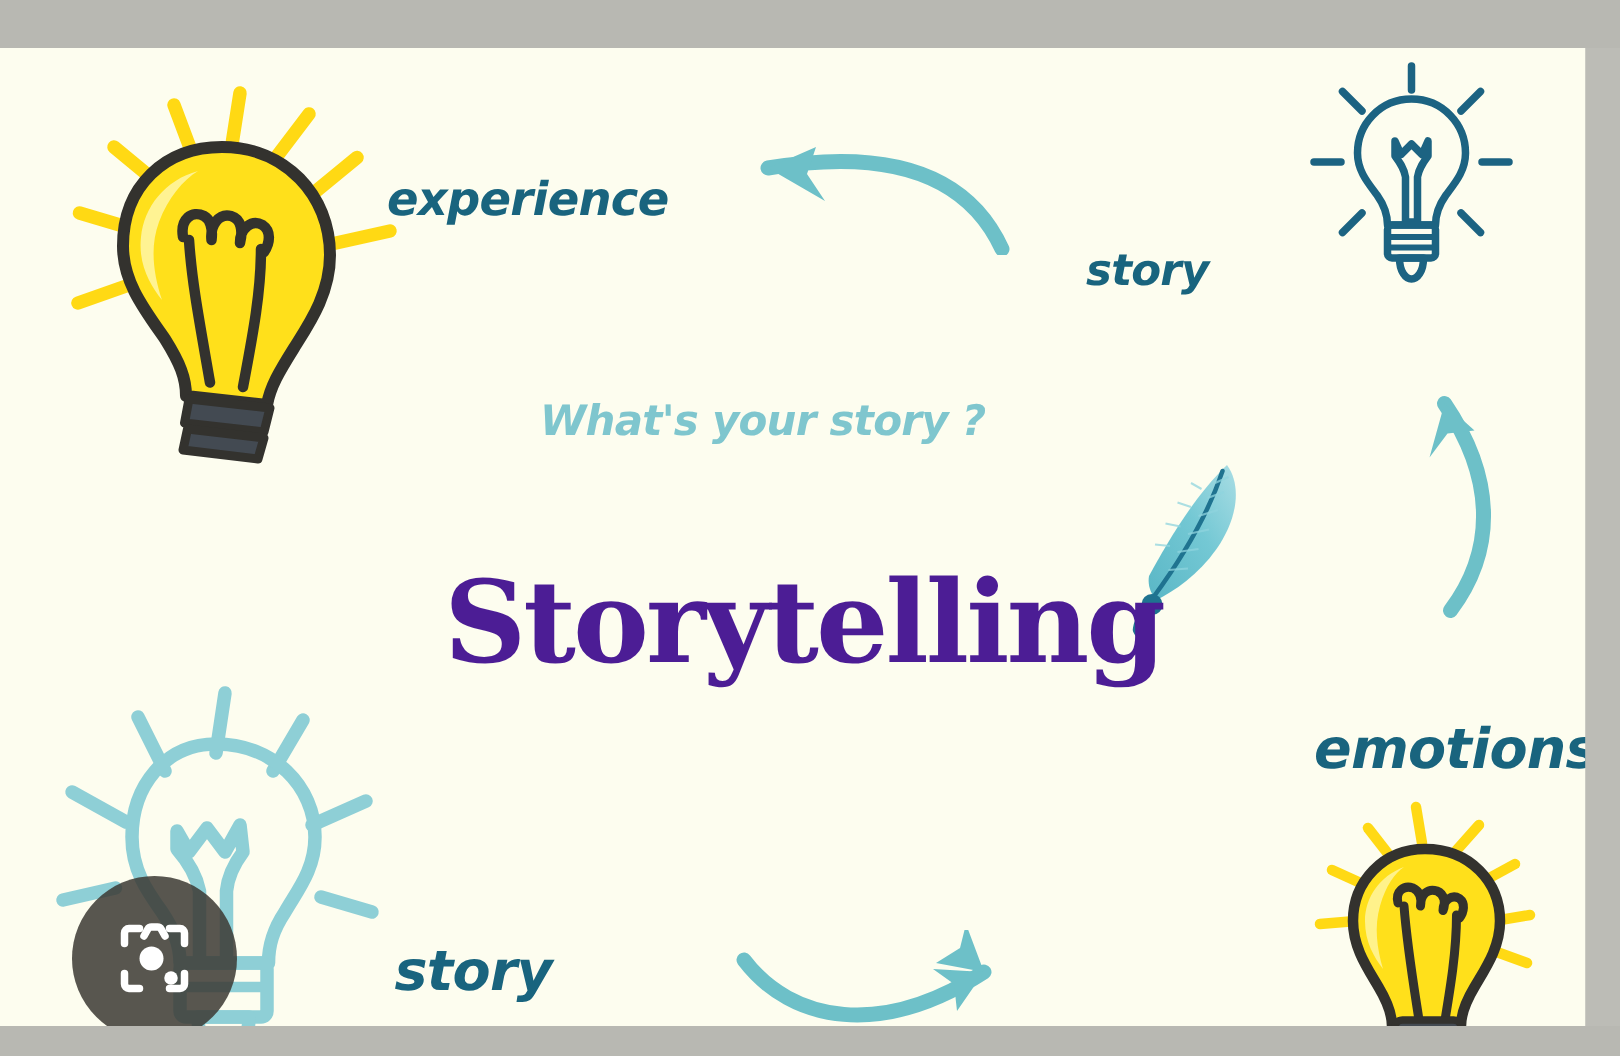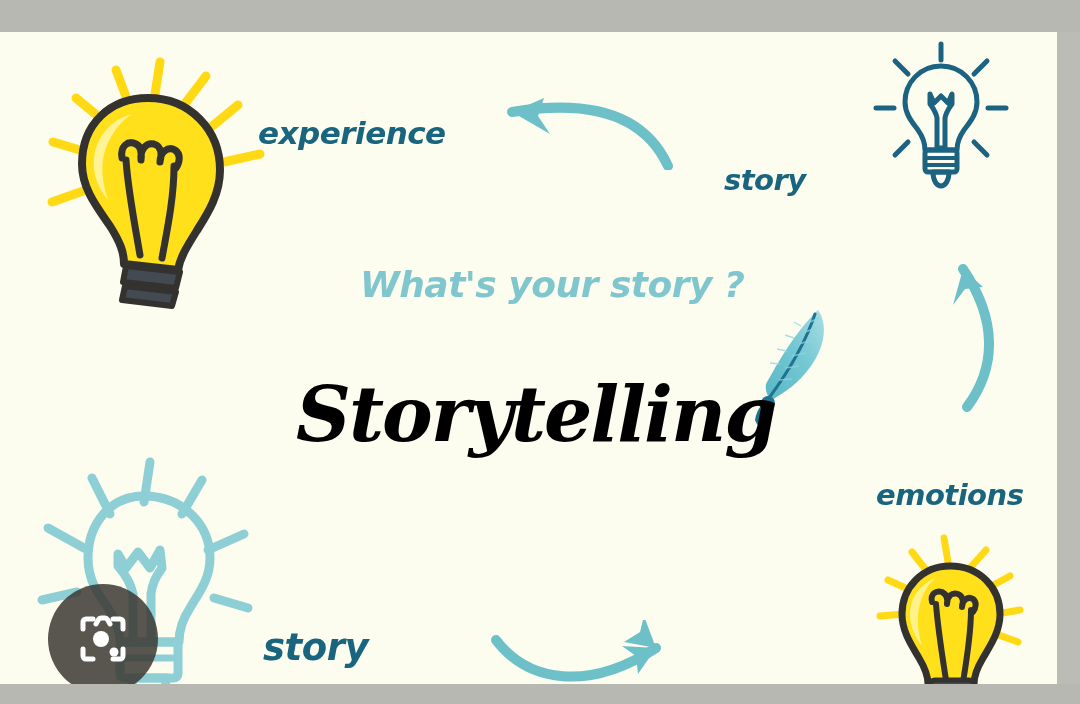--- a/index.html
+++ b/index.html
@@ -54,48 +54,47 @@
   #label-experience {
     left: 258px; top: 83px;
     font-size: 31px;
   }
   #label-memory {
     left: 724px; top: 131px;
     font-size: 29px;
   }
   #label-emotions {
     left: 876px; top: 446px;
-    font-size: 29px;
+    font-size: 37px;
   }
   #label-story {
     left: 263px; top: 594px;
     font-size: 37px;
   }
 
   #subtitle {
     position: absolute;
     left: 360px; top: 232px;
     font-family: "DejaVu Sans", "Liberation Sans", sans-serif;
     font-weight: bold;
     font-style: italic;
-    font-size: 36px;
+    font-size: 28px;
     letter-spacing: -0.5px;
     color: #7fc6ce;
     white-space: nowrap;
   }
 
   #main-title {
     position: absolute;
     left: 296px; top: 338px;
     font-family: "DejaVu Serif", "Liberation Serif", serif;
     font-weight: bold;
-    font-style: italic;
     font-size: 76px;
     letter-spacing: -2px;
-    color: #000000;
+    color: #4c1d95;
     white-space: nowrap;
   }
 
   
   #lens-button {
     position: absolute;
     left: 48px; top: 552px;
     width: 110px; height: 110px;
     border-radius: 50%;
     background: rgba(60, 58, 52, 0.86);

